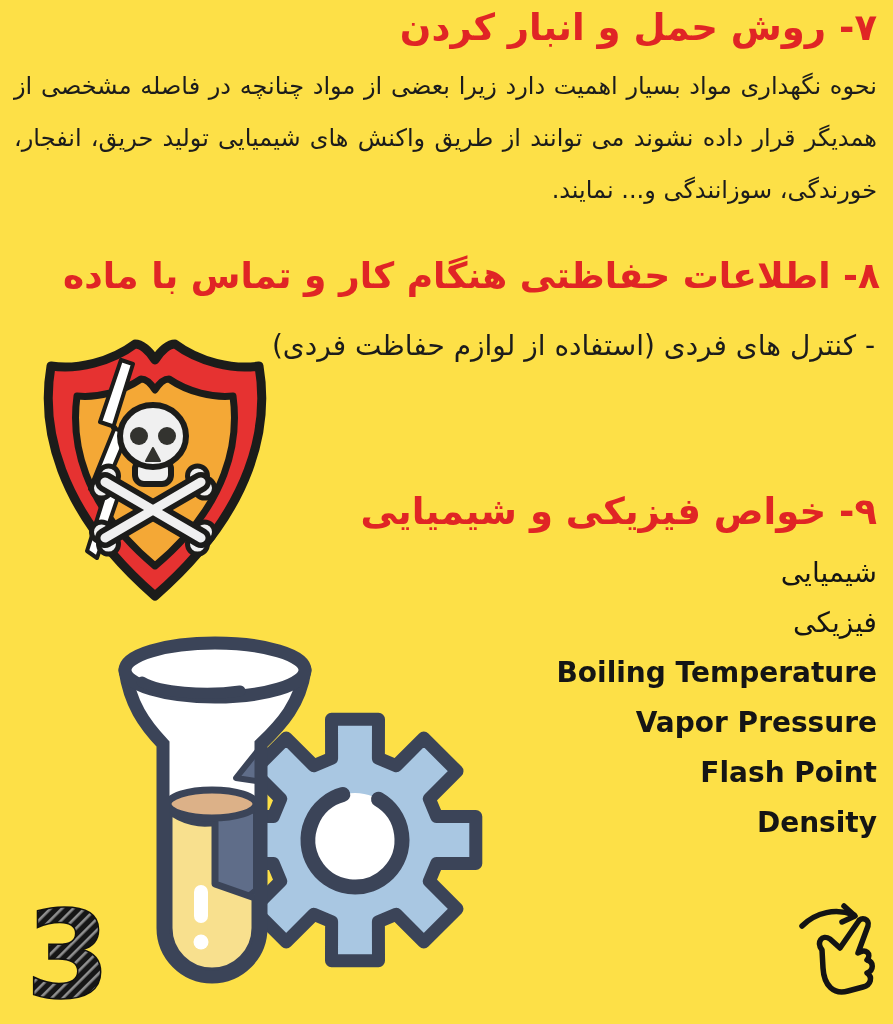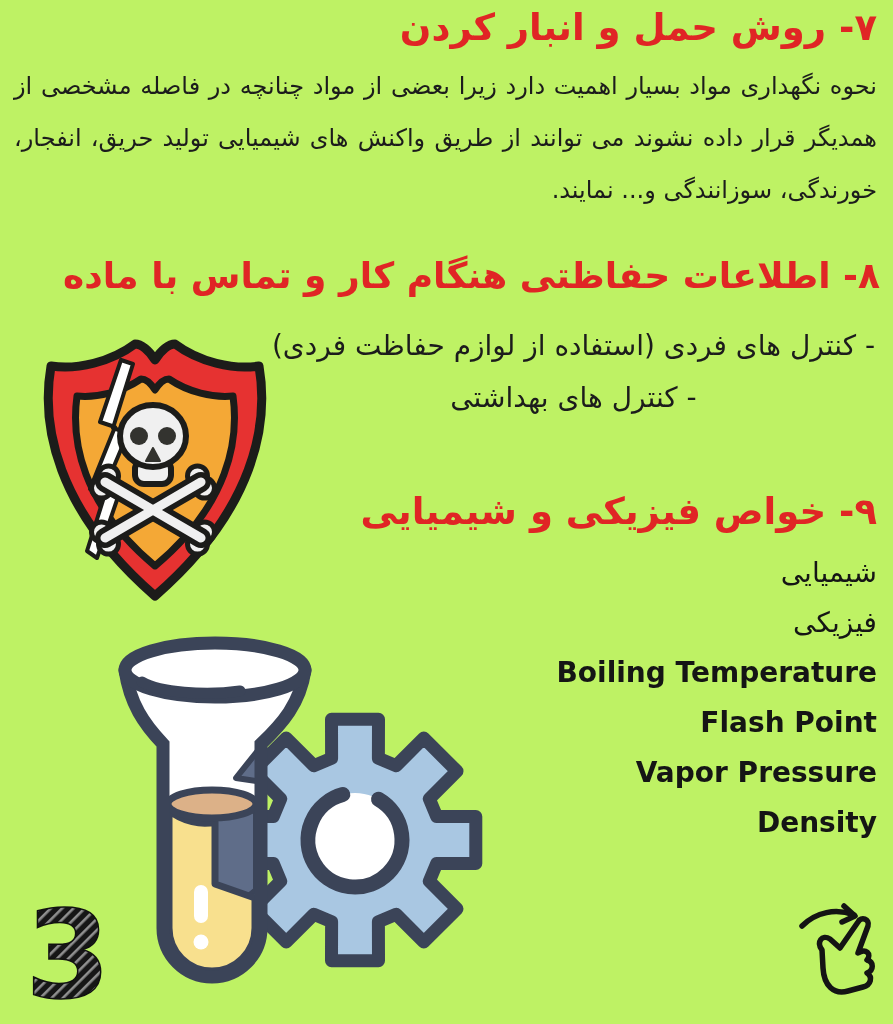--- a/index.html
+++ b/index.html
@@ -1,33 +1,33 @@
 <!DOCTYPE html>
 <html lang="fa"><head>
 <meta charset="utf-8">
 <style>
   html,body{margin:0;padding:0;background:#e9e9e9;}
   .page{
-    position:relative;width:893px;height:1024px;background:#bef264;
+    position:relative;width:893px;height:1024px;background:#fde047;
     overflow:hidden;direction:rtl;
     font-family:"DejaVu Sans",sans-serif;color:#1d1d1d;
     margin:0 auto;
   }
   .heading{position:absolute;margin:0;font-weight:bold;color:#e02525;white-space:nowrap;}
   .h7{top:6px;right:16px;font-size:37px;}
   .h8{top:255px;right:13px;font-size:36px;}
   .h9{top:490px;right:16px;font-size:37px;text-align:right;}
   .para{
     position:absolute;top:60px;right:16px;left:14px;margin:0;
     font-size:24px;line-height:52px;
     text-align:justify;text-align-last:right;color:#1c1c1c;
   }
   .bullets{
     position:absolute;top:320px;right:18px;margin:0;padding:0;list-style:none;
-    font-size:28px;line-height:52px;color:#1c1c1c;text-align:center;
+    font-size:28px;line-height:52px;color:#1c1c1c;text-align:right;
   }
   .props{
     position:absolute;top:548px;right:16px;margin:0;padding:0;list-style:none;
     font-size:28px;line-height:50px;color:#151515;text-align:right;
   }
   .props li.en{font-weight:bold;direction:ltr;margin-left:16px;}
   .shield{position:absolute;left:25px;top:334px;width:260px;height:288px;}
   .art{position:absolute;left:100px;top:632px;width:425px;height:395px;}
   .page-num{position:absolute;left:12px;top:900px;width:112px;height:110px;}
   .hand{position:absolute;left:792px;top:898px;width:100px;height:112px;}
@@ -39,21 +39,20 @@
 <div class="page">
 
   <h2 class="heading h7" style="color: rgb(224, 37, 37);">۷- روش حمل و انبار کردن</h2>
 
   <p class="para">نحوه نگهداری مواد بسیار اهمیت دارد زیرا بعضی از مواد چنانچه در فاصله مشخصی از همدیگر قرار داده نشوند می توانند از طریق واکنش های شیمیایی تولید حریق، انفجار، خورندگی، سوزانندگی و... نمایند.</p>
 
   <h2 class="heading h8" style="color: rgb(224, 37, 37);">۸- اطلاعات حفاظتی هنگام کار و تماس با ماده</h2>
 
   <ul class="bullets">
     <li>- کنترل های فردی (استفاده از لوازم حفاظت فردی)</li>
-    <li>- کنترل های بهداشتی</li>
   </ul>
 
   <div class="shield">
     <svg width="260" height="288" viewBox="0 0 260 288">
       <path d="M130,26 C124,16 116,10 110,10 C86,28 52,36 26,32 C16,90 30,175 130,262 C230,175 244,90 234,32 C208,36 174,28 150,10 C144,10 136,16 130,26 Z" fill="#e63231" stroke="#1c1c1a" stroke-width="9" stroke-linejoin="round"></path>
       <path d="M130,56 C125,48 120,45 116,45 C97,58 72,64 52,62 C46,106 56,170 130,232 C204,170 214,106 208,62 C188,64 163,58 144,45 C140,45 135,48 130,56 Z" fill="#f4a836" stroke="#1c1c1a" stroke-width="7" stroke-linejoin="round"></path>
       <polygon points="108,30 88,94 103,99 78,158 93,163 72,224 62,217 80,160 65,155 90,93 75,88 96,26" fill="#ffffff" stroke="#1c1c1a" stroke-width="4" stroke-linejoin="round"></polygon>
 
       <g>
         <circle cx="76.5" cy="154.1" r="10" fill="#f0f0f0" stroke="#1c1c1a" stroke-width="5"></circle>
@@ -79,22 +78,22 @@
       </g>
     </svg>
   </div>
 
   <h2 class="heading h9" style="color: rgb(224, 37, 37);">۹- خواص فیزیکی و شیمیایی</h2>
 
   <ul class="props">
     <li>شیمیایی</li>
     <li>فیزیکی</li>
     <li class="en">Boiling Temperature</li>
+    <li class="en">Vapor Pressure</li>
     <li class="en">Flash Point</li>
-    <li class="en">Vapor Pressure</li>
     <li class="en">Density</li>
   </ul>
 
   <div class="art">
     <svg width="425" height="395" viewBox="0 0 425 395">
 
       <path d="M336.7,184.6 L375.8,184.5 L375.8,231.5 L336.7,231.4 L329.3,249.2 L357,276.8 L323.8,310 L296.2,282.3 L278.4,289.7 L278.5,328.7 L231.5,328.7 L231.6,289.7 L213.8,282.3 L186.2,310 L153,276.8 L180.7,249.2 L173.3,231.4 L134.3,231.5 L134.3,184.5 L173.3,184.6 L180.7,166.8 L153,139.2 L186.2,106 L213.8,133.7 L231.6,126.3 L231.5,87.3 L278.5,87.3 L278.4,126.3 L296.2,133.7 L323.8,106 L357,139.2 L329.3,166.8 Z" fill="#a9c7e2" stroke="#3b4458" stroke-width="13" stroke-linejoin="round"></path>
       <circle cx="255" cy="208" r="47" fill="#ffffff"></circle>
       <path d="M278.5,167.3 A47,47 0 1,1 242.8,162.6" fill="none" stroke="#3b4458" stroke-width="15" stroke-linecap="round"></path>
 

